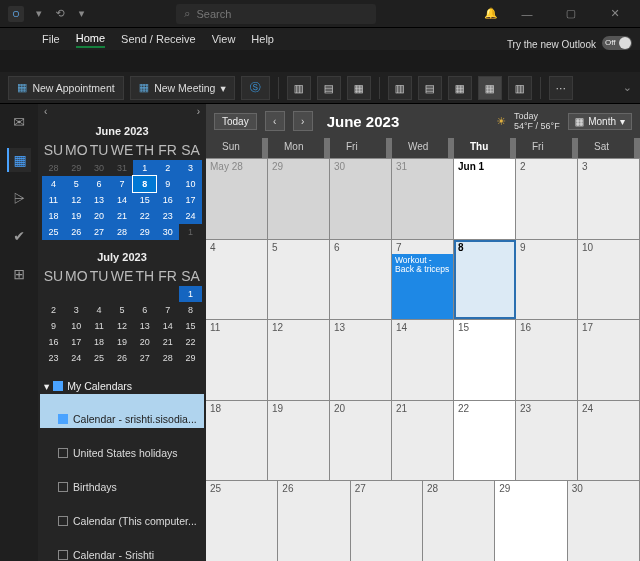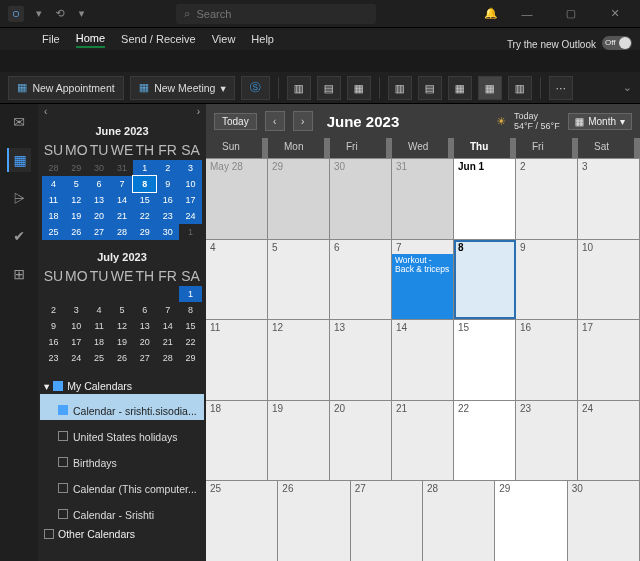--- a/index.html
+++ b/index.html
@@ -32,21 +32,21 @@
 .mini{padding:2px 4px 6px 4px}
 .mini .title{text-align:center;font-size:11px;font-weight:bold;color:#eee;padding:3px 0}
 .mini table{width:100%;border-collapse:collapse;table-layout:fixed}
 .mini th{font-size:14px;color:#bbb;font-weight:normal;padding:2px 0}
 .mini td{font-size:9px;text-align:center;color:#ddd;height:16px;cursor:pointer}
 .mini td.off{color:#666}
 .mini td.highlight{background:#1565c0;color:#fff}
 .mini td.today{background:#0078d4;color:#fff;font-weight:bold;outline:1px solid #fff}
 .callist{flex:1;padding:6px 2px;overflow:hidden;font-size:10.5px}
 .calhdr{display:flex;align-items:center;gap:4px;color:#eee;padding:2px 4px}
-.calitem{display:flex;align-items:flex-start;gap:5px;padding:11px 4px 3px 18px;color:#ddd;white-space:nowrap;overflow:hidden;text-overflow:ellipsis}
+.calitem{display:flex;align-items:center;gap:5px;padding:19px 4px 3px 18px;color:#ddd;white-space:nowrap;overflow:hidden;text-overflow:ellipsis}
 .calitem.sel{background:#b0d4ee;color:#222}
 .chk{width:10px;height:10px;border:1px solid #888;display:inline-block;flex:0 0 10px}
 .chk.on{background:#4aa3ff;border-color:#4aa3ff}
 .main{flex:1;background:#a16207;display:flex;flex-direction:column}
 .mhdr{height:34px;background:#3c3c3c;display:flex;align-items:center;padding:0 8px;gap:8px;color:#eee}
 .todaybtn{background:#4b4b4b;border:1px solid #666;padding:2px 7px;font-size:10px;color:#eee;cursor:pointer}
 .navbtn{width:20px;height:20px;background:#4b4b4b;border:1px solid #666;color:#ddd;display:flex;align-items:center;justify-content:center;cursor:pointer;font-size:10px}
 .mtitle{font-size:15px;font-weight:600;color:#fff;margin-left:6px}
 .mhdr .spacer{flex:1}
 .weather{font-size:9px;line-height:10px;color:#ddd}

